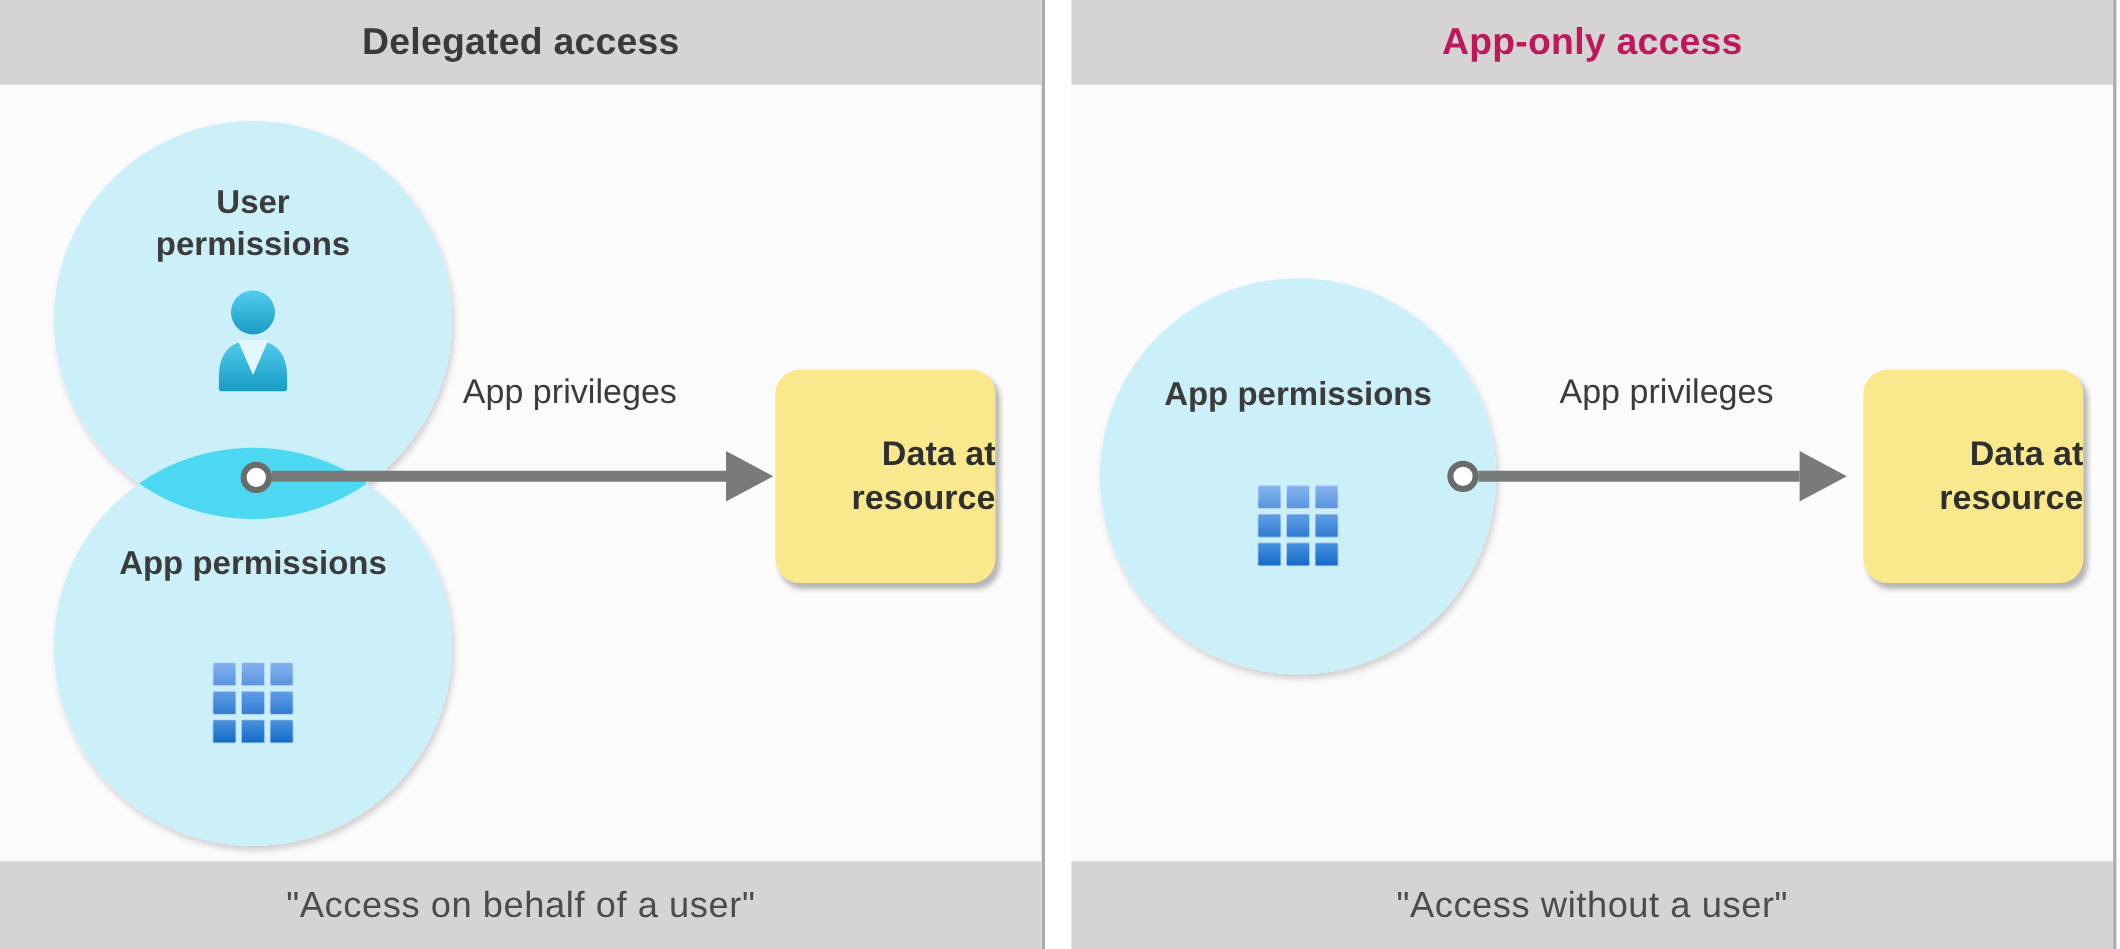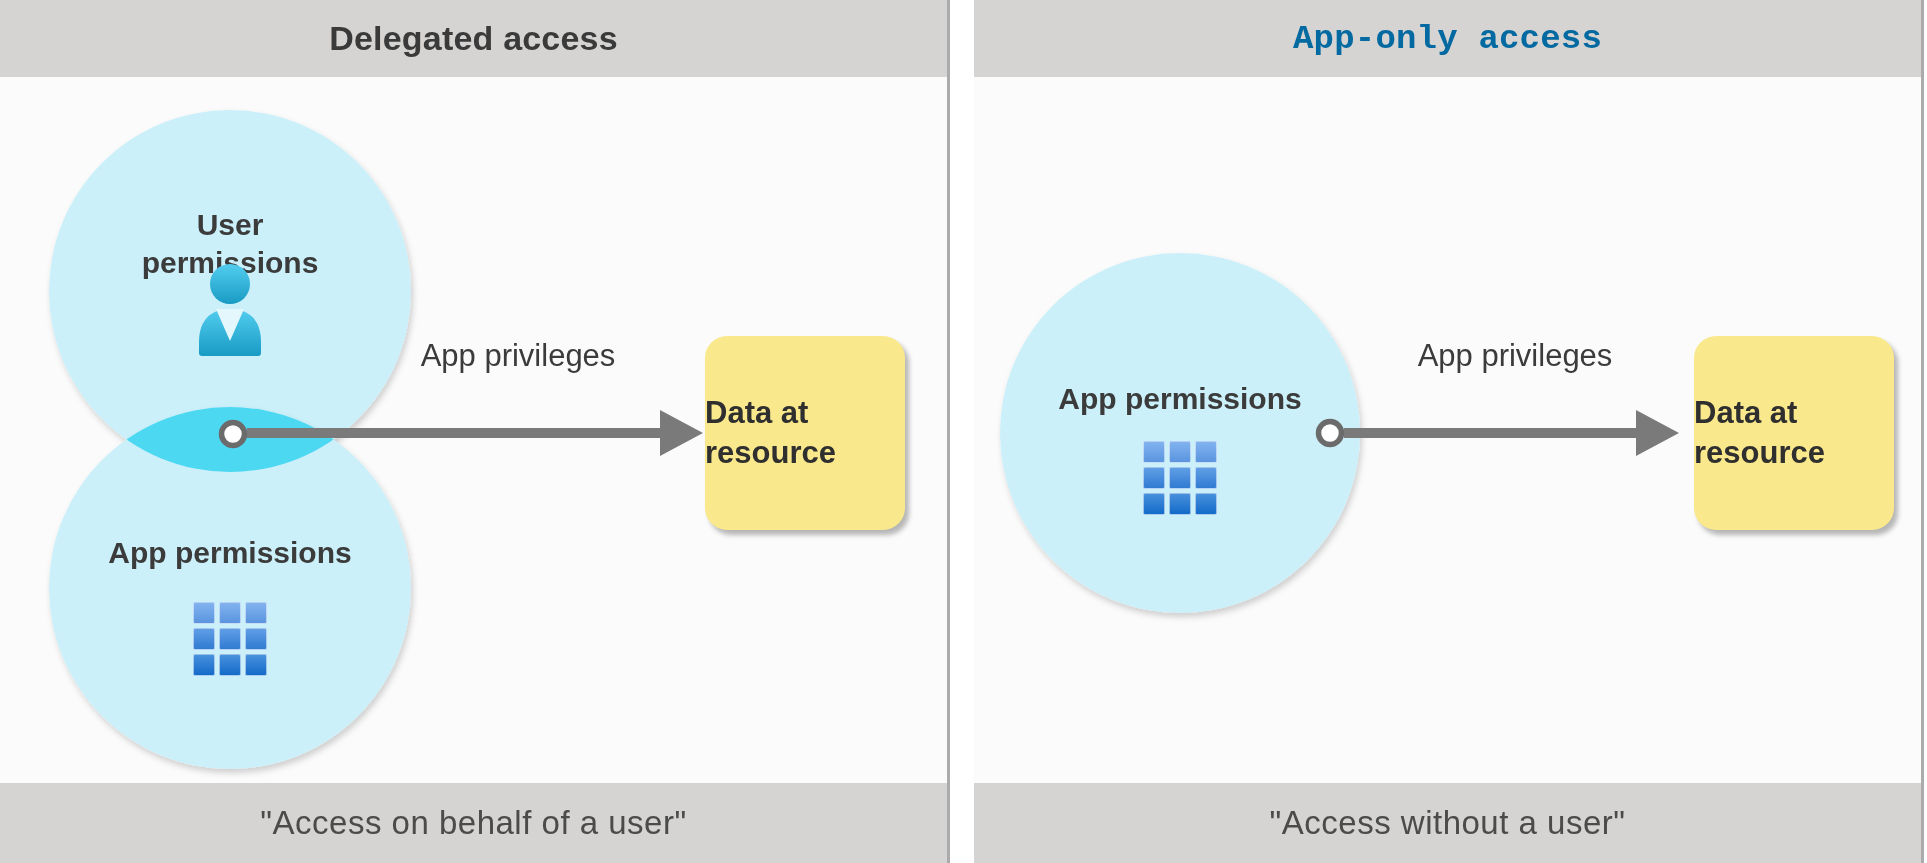--- a/index.html
+++ b/index.html
@@ -30,33 +30,33 @@
     font-size: 34px; font-weight: bold; letter-spacing: .2px;
   }
   .panel-caption {
     font-size: 33px; font-weight: 300; letter-spacing: .5px;
   }
 
   .diagram-svg { position: absolute; left: 0; top: 0; }
 
   .label {
     position: absolute; text-align: center;
-    font-weight: bold; line-height: 38px; font-size: 30px; margin-top: 40px;
+    font-weight: bold; line-height: 38px; font-size: 30px;
   }
   .arrow-label {
     position: absolute; text-align: center;
     font-weight: normal; line-height: 39px; font-size: 31px;
   }
 
   .resource-box {
     position: absolute; width: 200px; height: 194px;
     border-radius: 22px;
     box-shadow: 4px 5px 5px rgba(0,0,0,0.28);
     display: flex; align-items: center; justify-content: center;
-    text-align: left;
+    text-align: right;
     font-weight: bold; font-size: 31px; line-height: 40px;
     color: #2F2F2F;
   }
 
   .person-icon { position: absolute; }
 
   .grid-icon {
     position: absolute; width: 74px; height: 74px;
     display: grid;
     grid-template-columns: repeat(3, 1fr);
@@ -148,21 +148,21 @@
       </defs>
 
       <circle cx="206" cy="433" r="180" filter="url(#soft-shadow-r)" style="fill: rgb(203, 240, 250);"></circle>
 
       <line x1="370" y1="433" x2="662" y2="433" stroke-width="10" style="stroke: rgb(122, 122, 122);"></line>
       <polygon points="662,410 662,456 705,433" style="fill: rgb(122, 122, 122);"></polygon>
       <circle cx="356" cy="433" r="11.5" stroke-width="5.5" style="fill: rgb(255, 255, 255); stroke: rgb(107, 107, 107);"></circle>
     </svg>
 
     <div class="band band-header" style="background-color: rgb(213, 212, 210);">
-      <span class="panel-title" style="color: #0369a1; font-family: Liberation Mono, monospace;">App-only access</span>
+      <span class="panel-title" style="color: #be185d;">App-only access</span>
     </div>
 
     <div class="label" style="left: 81px; top: 340px; width: 250px; color: rgb(59, 59, 59);">App permissions</div>
 
     <div class="grid-icon" style="left:169px; top:441px;">
       <div class="cell" style="background-color: rgb(95, 157, 235);"></div>
       <div class="cell" style="background-color: rgb(95, 157, 235);"></div>
       <div class="cell" style="background-color: rgb(95, 157, 235);"></div>
       <div class="cell" style="background-color: rgb(51, 130, 222);"></div>
       <div class="cell" style="background-color: rgb(51, 130, 222);"></div>

